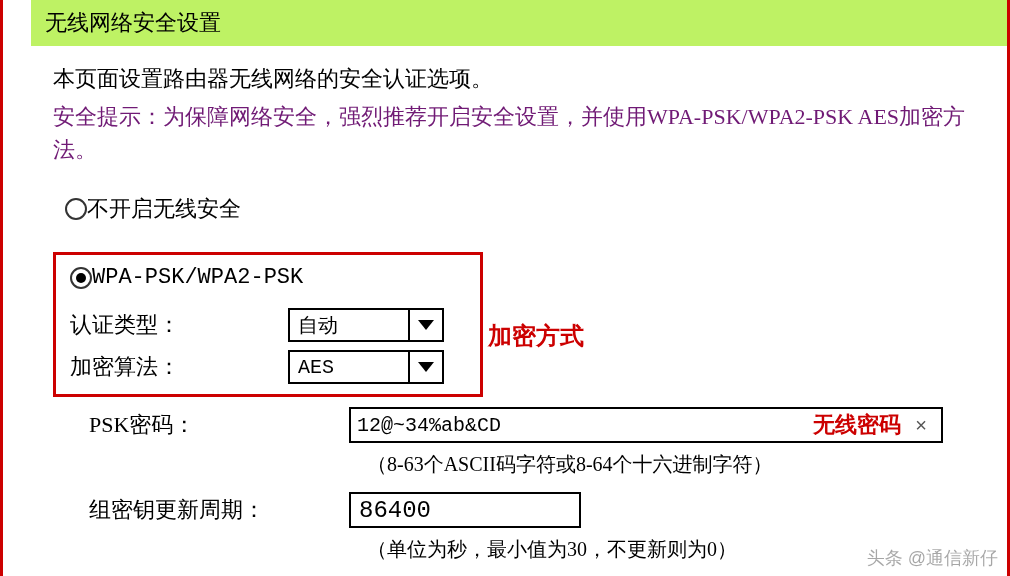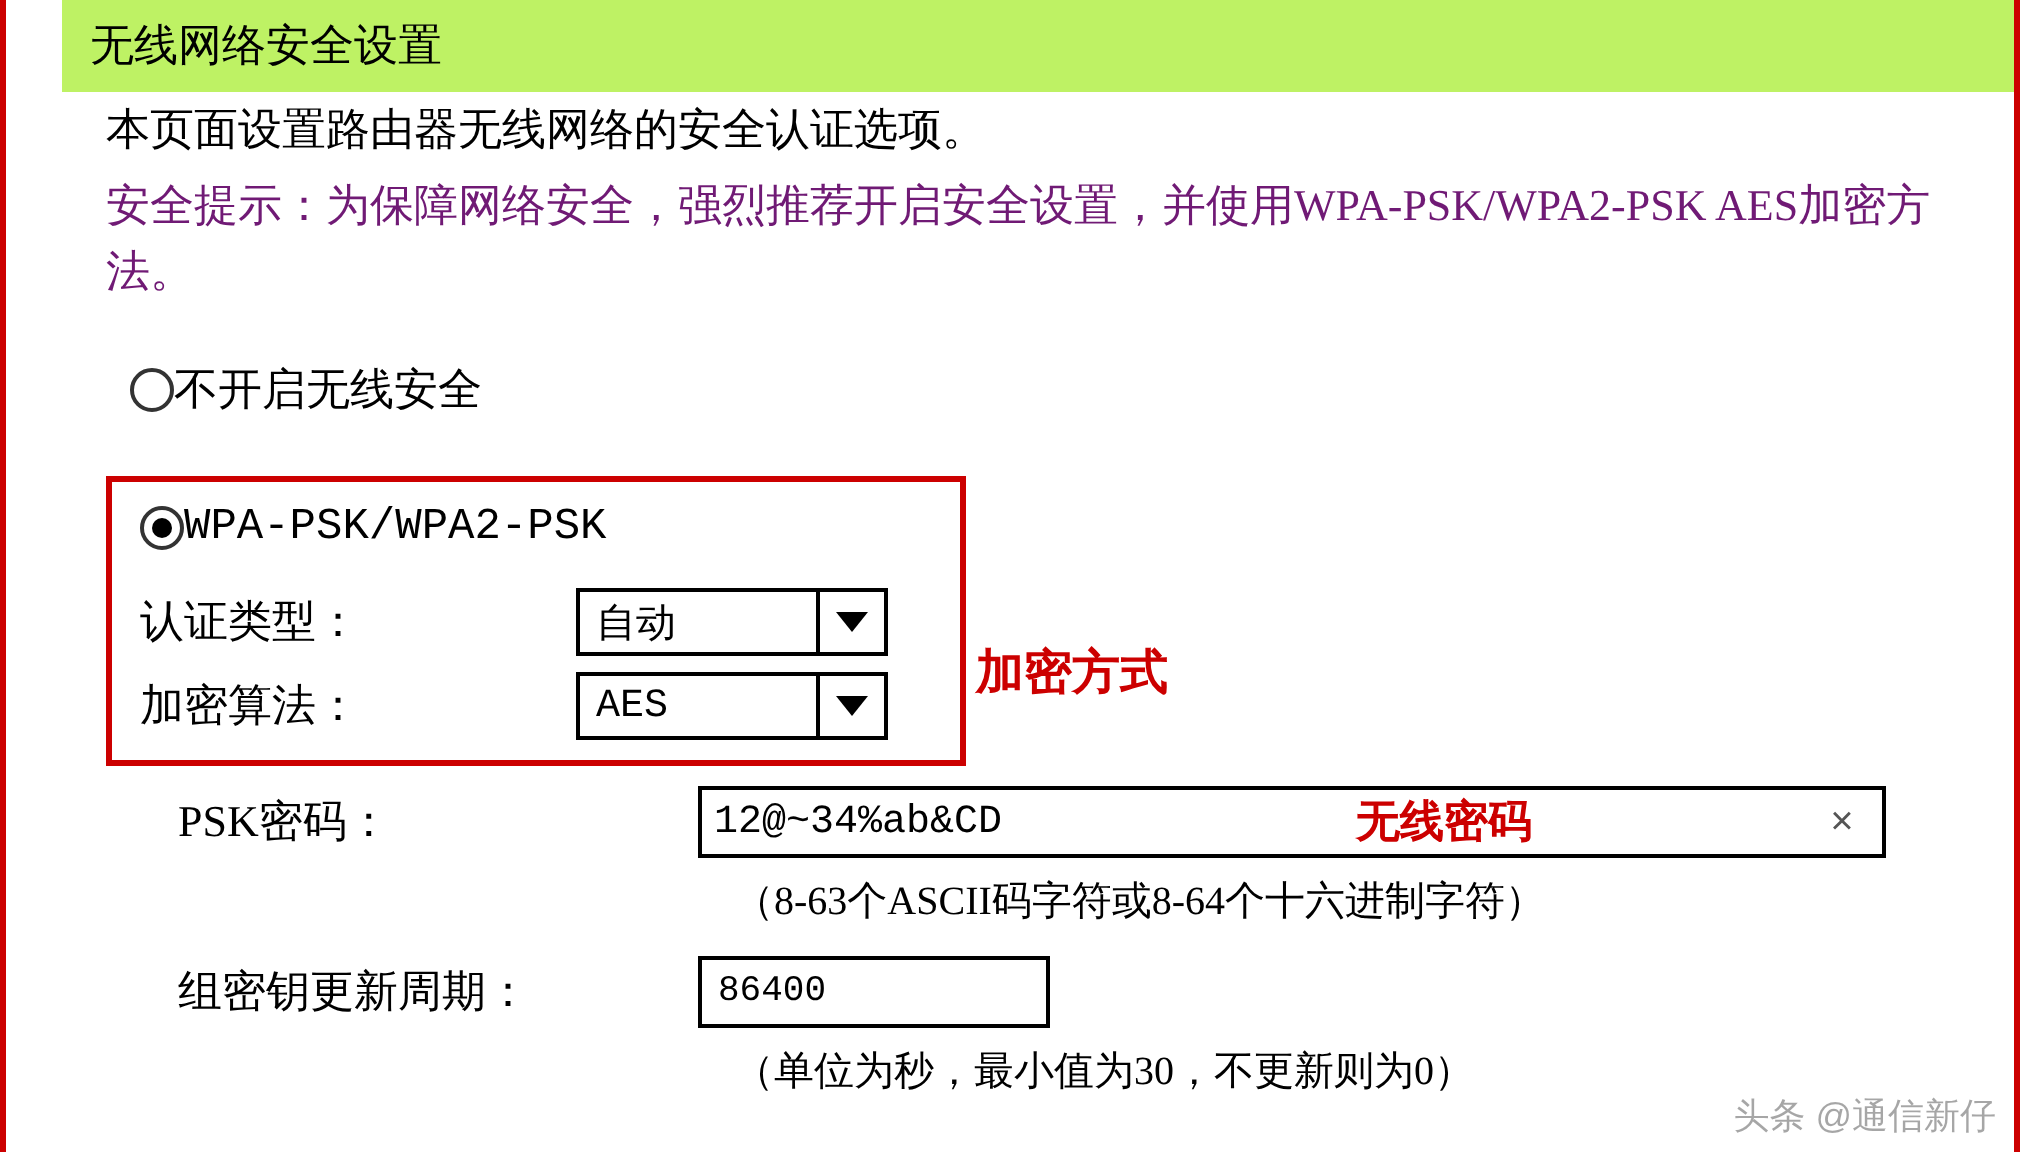--- a/index.html
+++ b/index.html
@@ -22,21 +22,21 @@
       height: 576px;
     }
     .header {
       background: #bef264;
       padding: 8px 14px;
       font-size: 22px;
       color: #000;
       margin-left: 28px;
     }
     .content {
-      padding: 4px 40px 0 50px;
+      padding: 18px 40px 0 50px;
     }
     .intro {
       color: #000;
       margin-bottom: 6px;
       font-size: 22px;
     }
     .warning {
       color: #701a75;
       font-size: 22px;
       line-height: 1.5;
@@ -139,44 +139,44 @@
       padding: 2px 6px;
       font-family: "Courier New", monospace;
       font-size: 20px;
       border-right: none;
     }
     .pwd-annot {
       flex: 1;
       color: #c00;
       font-size: 22px;
       font-weight: bold;
-      text-align: center;
+      text-align: right;
       padding-left: 24px;
     }
     .pwd-clear {
       width: 40px;
       text-align: center;
       font-size: 20px;
       font-family: Arial, sans-serif;
       color: #555;
     }
     .hint {
       color: #000;
       font-size: 20px;
       margin-left: 278px;
       margin-top: 4px;
       margin-bottom: 14px;
     }
     .period-input {
       border: 2px solid #000;
       height: 36px;
-      width: 176px;
+      width: 232px;
       padding: 2px 8px;
       font-family: "Courier New", monospace;
-      font-size: 18px;
+      font-size: 24px;
       display: flex;
       align-items: center;
     }
     .annot-side {
       position: absolute;
       left: 488px;
       top: 320px;
       color: #c00;
       font-size: 24px;
       font-weight: bold;

